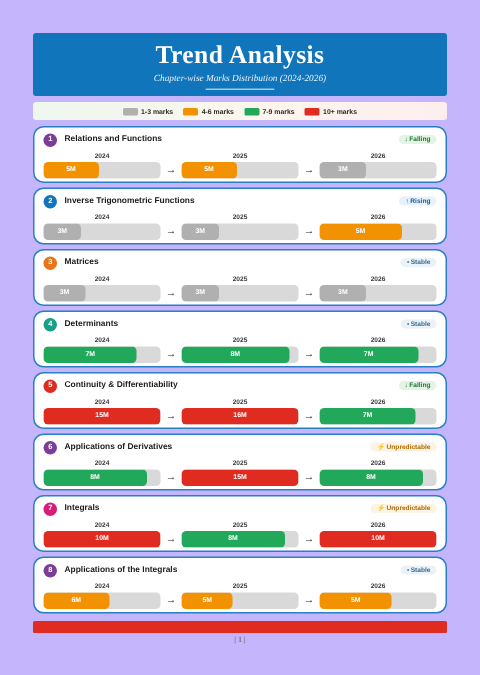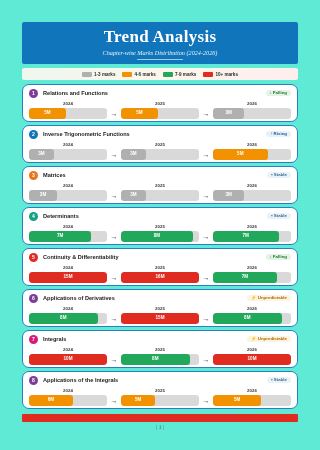--- a/index.html
+++ b/index.html
@@ -5,21 +5,21 @@
   html,body{margin:0;padding:0;}
   body{
     width:320px;height:450px;
     background:#ffffff;
     font-family:"Liberation Sans", sans-serif;
     overflow:hidden;
   }
   .page{
     position:relative;
     width:320px;height:450px;
-    background:#5eead4;
+    background:#c4b5fd;
     box-sizing:border-box;
     text-decoration:underline;
   }
 
   
   .header{
     position:absolute;
     left:22px;top:22px;
     width:276px;height:42px;
     background:#1175BC;

